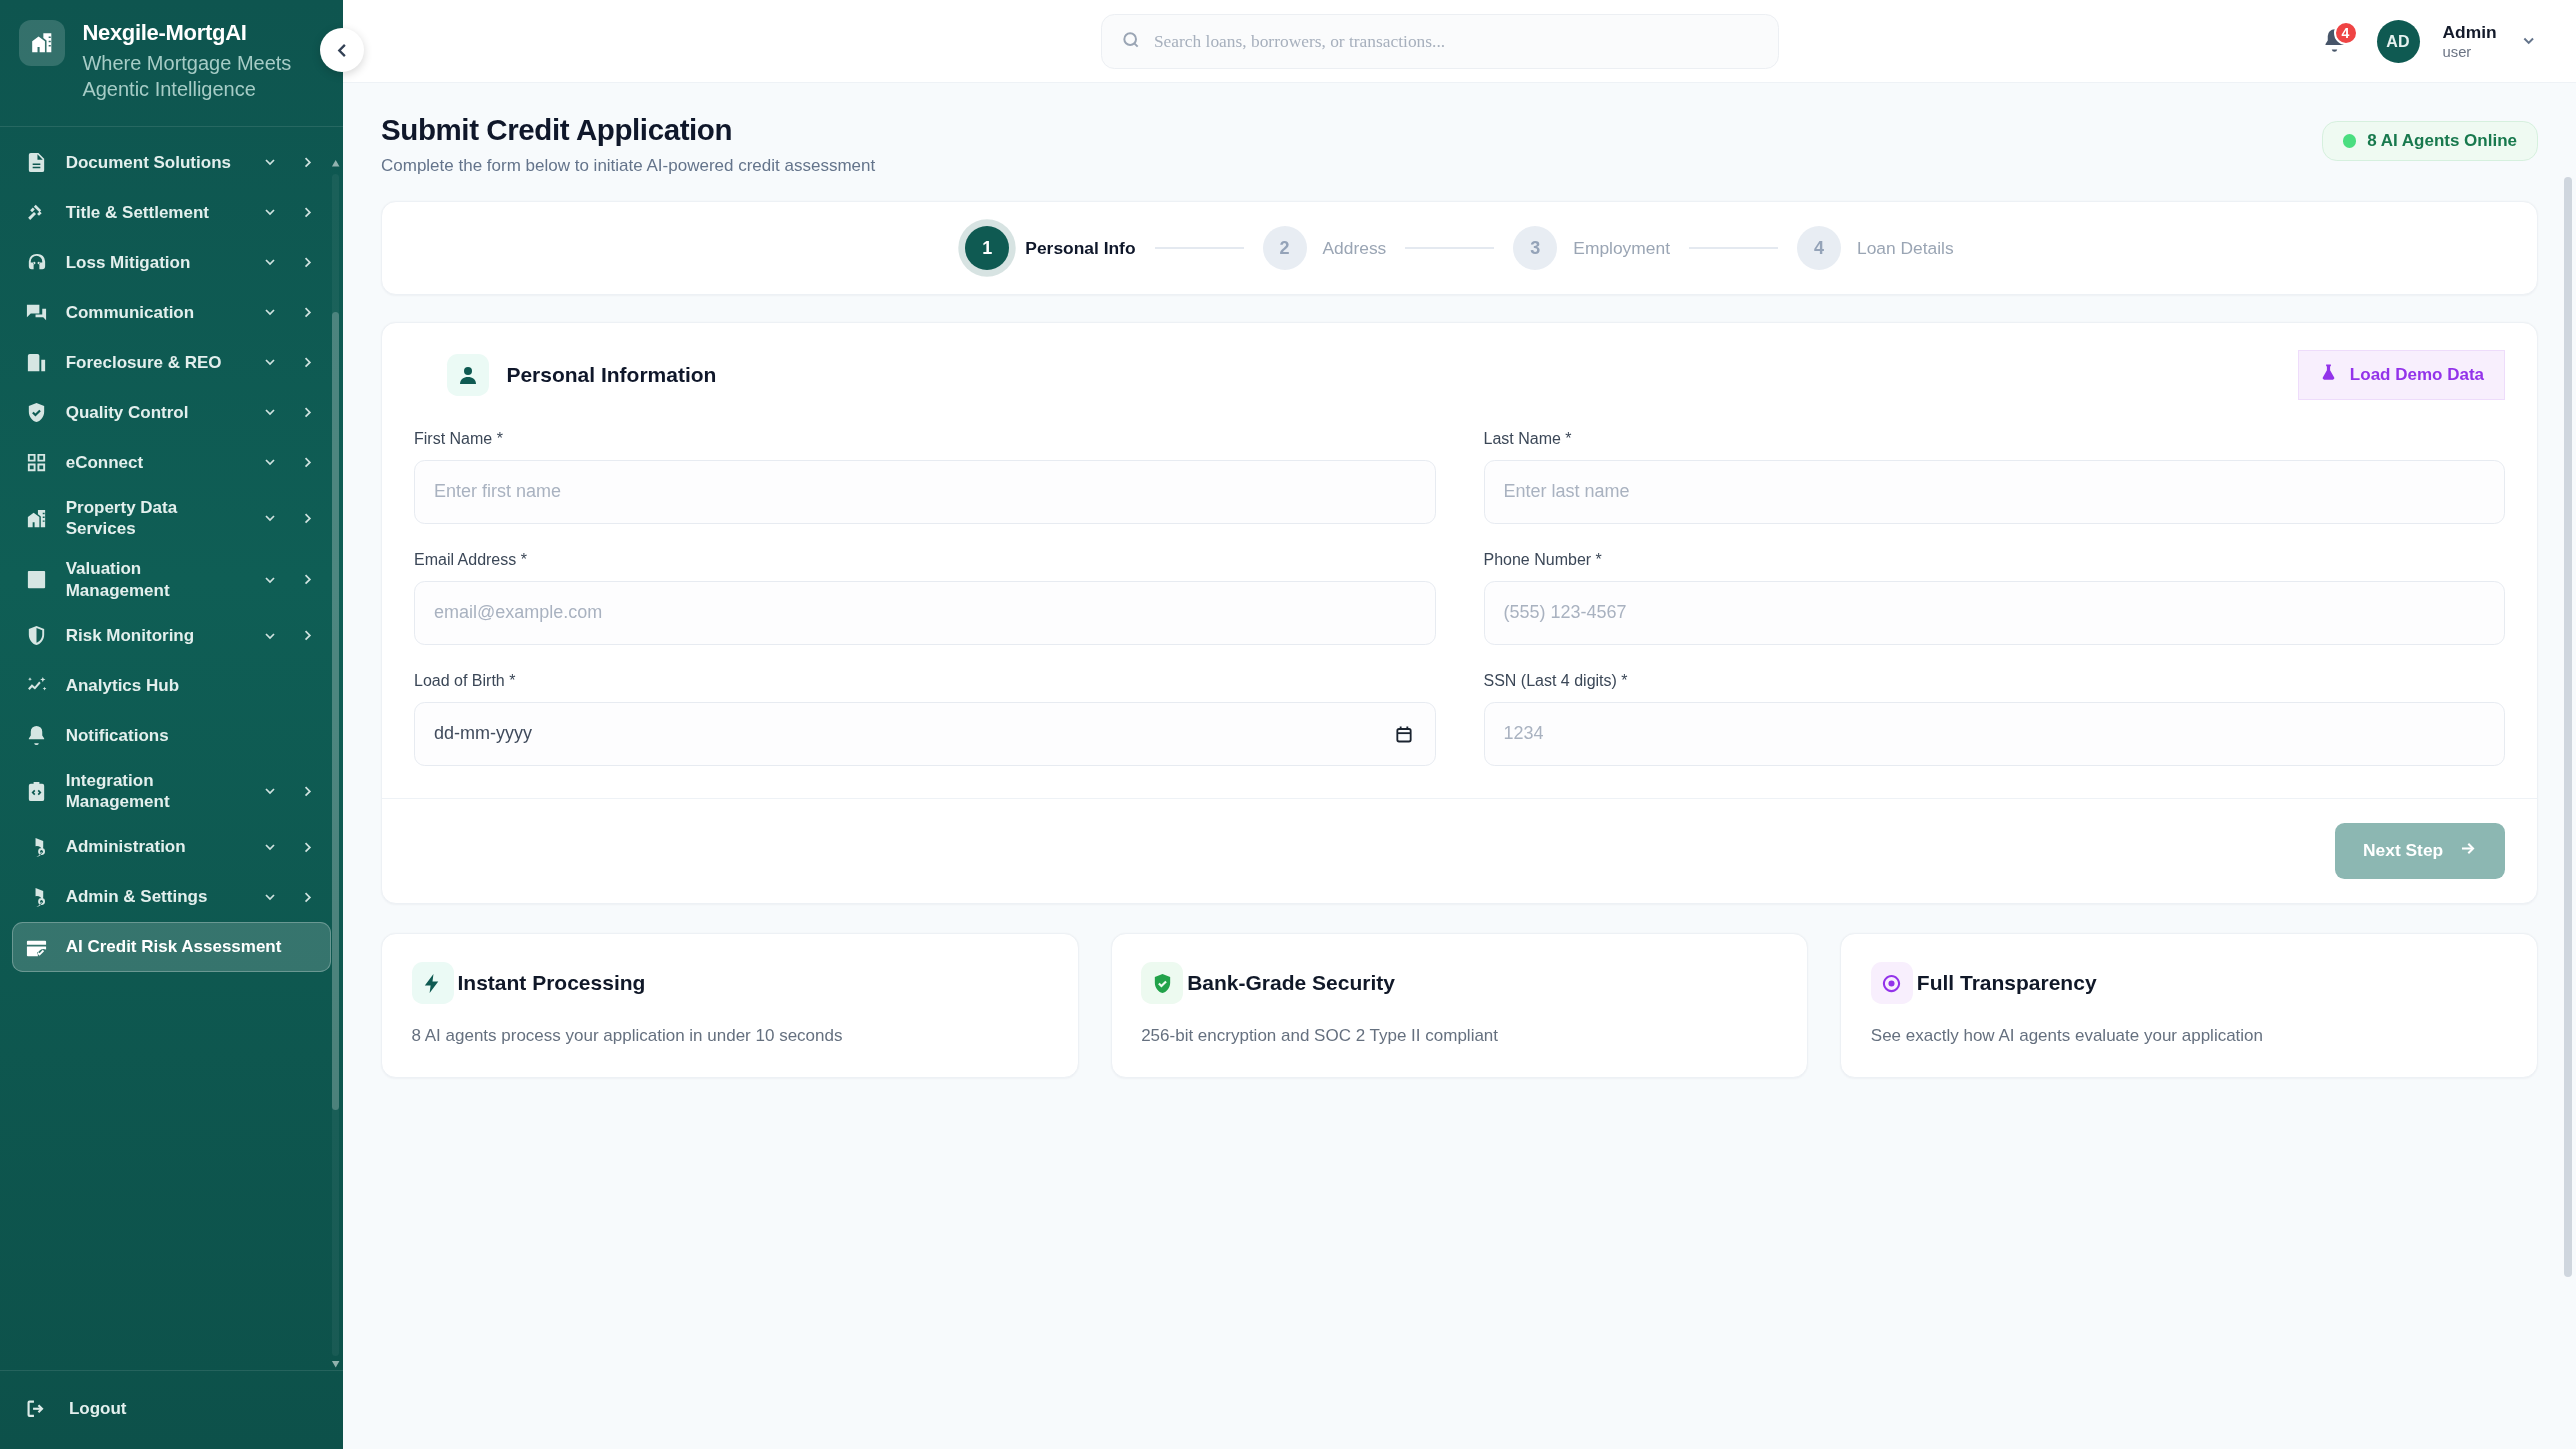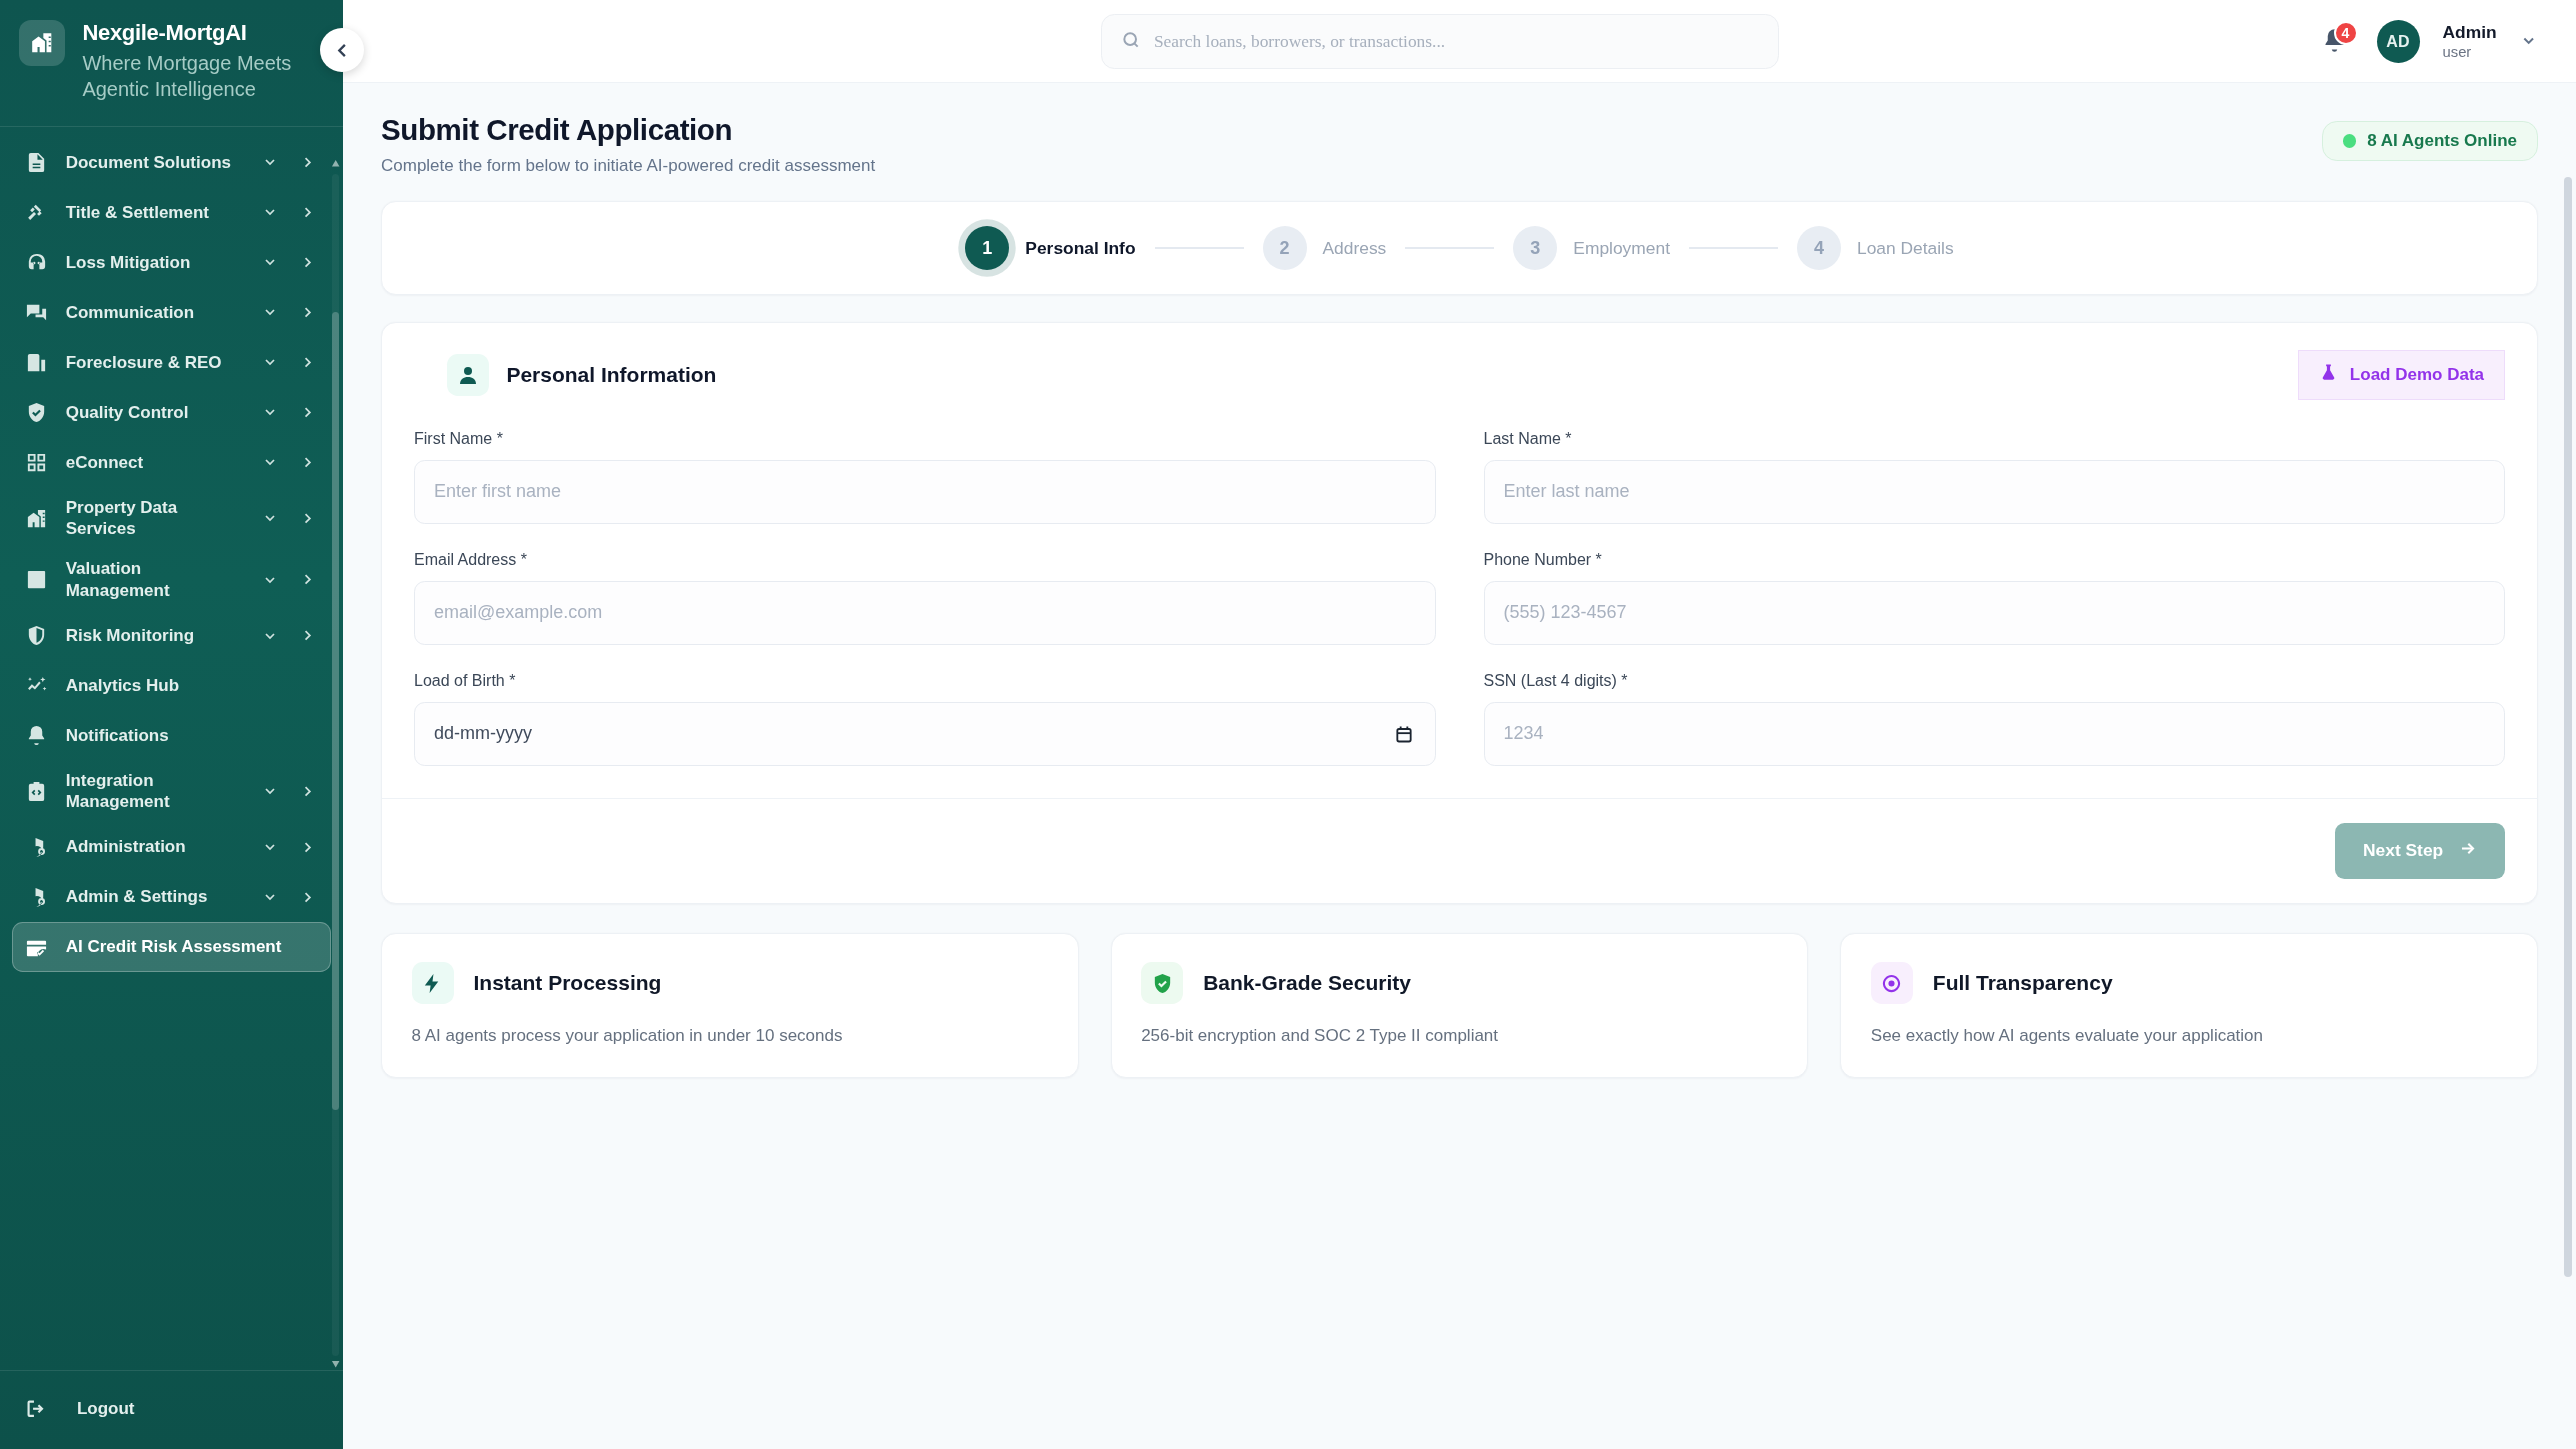--- a/index.html
+++ b/index.html
@@ -86,21 +86,21 @@
     position: absolute; right: 2.7px; width: 9.4px; height: 9.4px;
   }
   .nav-arrow-up { top: 32px; }
   .nav-arrow-dn { bottom: 2.7px; }
   .nav-arrow-up svg, .nav-arrow-dn svg { width: 9.4px; height: 9.4px; fill: rgba(255,255,255,.55); }
 
   .sidebar-footer {
     border-top: 0.7px solid rgba(255,255,255,.10);
     padding: 17.4px 12px 20px 12px;
   }
-  .logout-item { display:flex; align-items:center; gap:26px; padding: 9.4px 9.4px; border-radius: 9.4px; cursor:pointer; }
+  .logout-item { display:flex; align-items:center; gap:18px; padding: 9.4px 9.4px; border-radius: 9.4px; cursor:pointer; }
   .logout-item .ic { width: 29.5px; flex:0 0 29.5px; display:flex; align-items:center; justify-content:center; }
   .logout-item .ic svg { width: 21.5px; height: 21.5px; stroke:#dcebe8; fill:none; stroke-width:2.4; }
   .logout-label { color: #e3efed; font-size: 17px; font-weight: 600; }
 
   .collapse-btn {
     position: absolute; left: 320px; top: 28px;
     width: 44px; height: 44px; border-radius: 50%;
     background: #ffffff; box-shadow: 0 2.7px 9.4px rgba(0,0,0,.16);
     display:flex; align-items:center; justify-content:center;
     z-index: 40; cursor: pointer;
@@ -253,21 +253,21 @@
     font-size: 17.4px; font-weight: 700;
   }
   .next-btn svg { width: 19px; height: 19px; stroke:#ffffff; fill:none; stroke-width:2.6; }
 
   
   .features {
     margin-top: 29.5px;
     display: grid; grid-template-columns: 1fr 1fr 1fr; gap: 32px;
   }
   .feature { padding: 28px 29.5px 31px 29.5px; }
-  .feature-head { display:flex; align-items:center; gap: 20px; }
+  .feature-head { display:flex; align-items:center; gap: 4px; }
   .feature-icon {
     width: 42px; height: 42px; border-radius: 10.7px; flex: 0 0 42px;
     display:flex; align-items:center; justify-content:center;
   }
   .feature-icon svg { width: 23px; height: 23px; }
   .feature-title { font-size: 21px; font-weight: 700; color: #101828; }
   .feature-desc { font-size: 17px; color: #65707f; margin-top: 21.5px; }
 
   
   .page-scrollbar {

